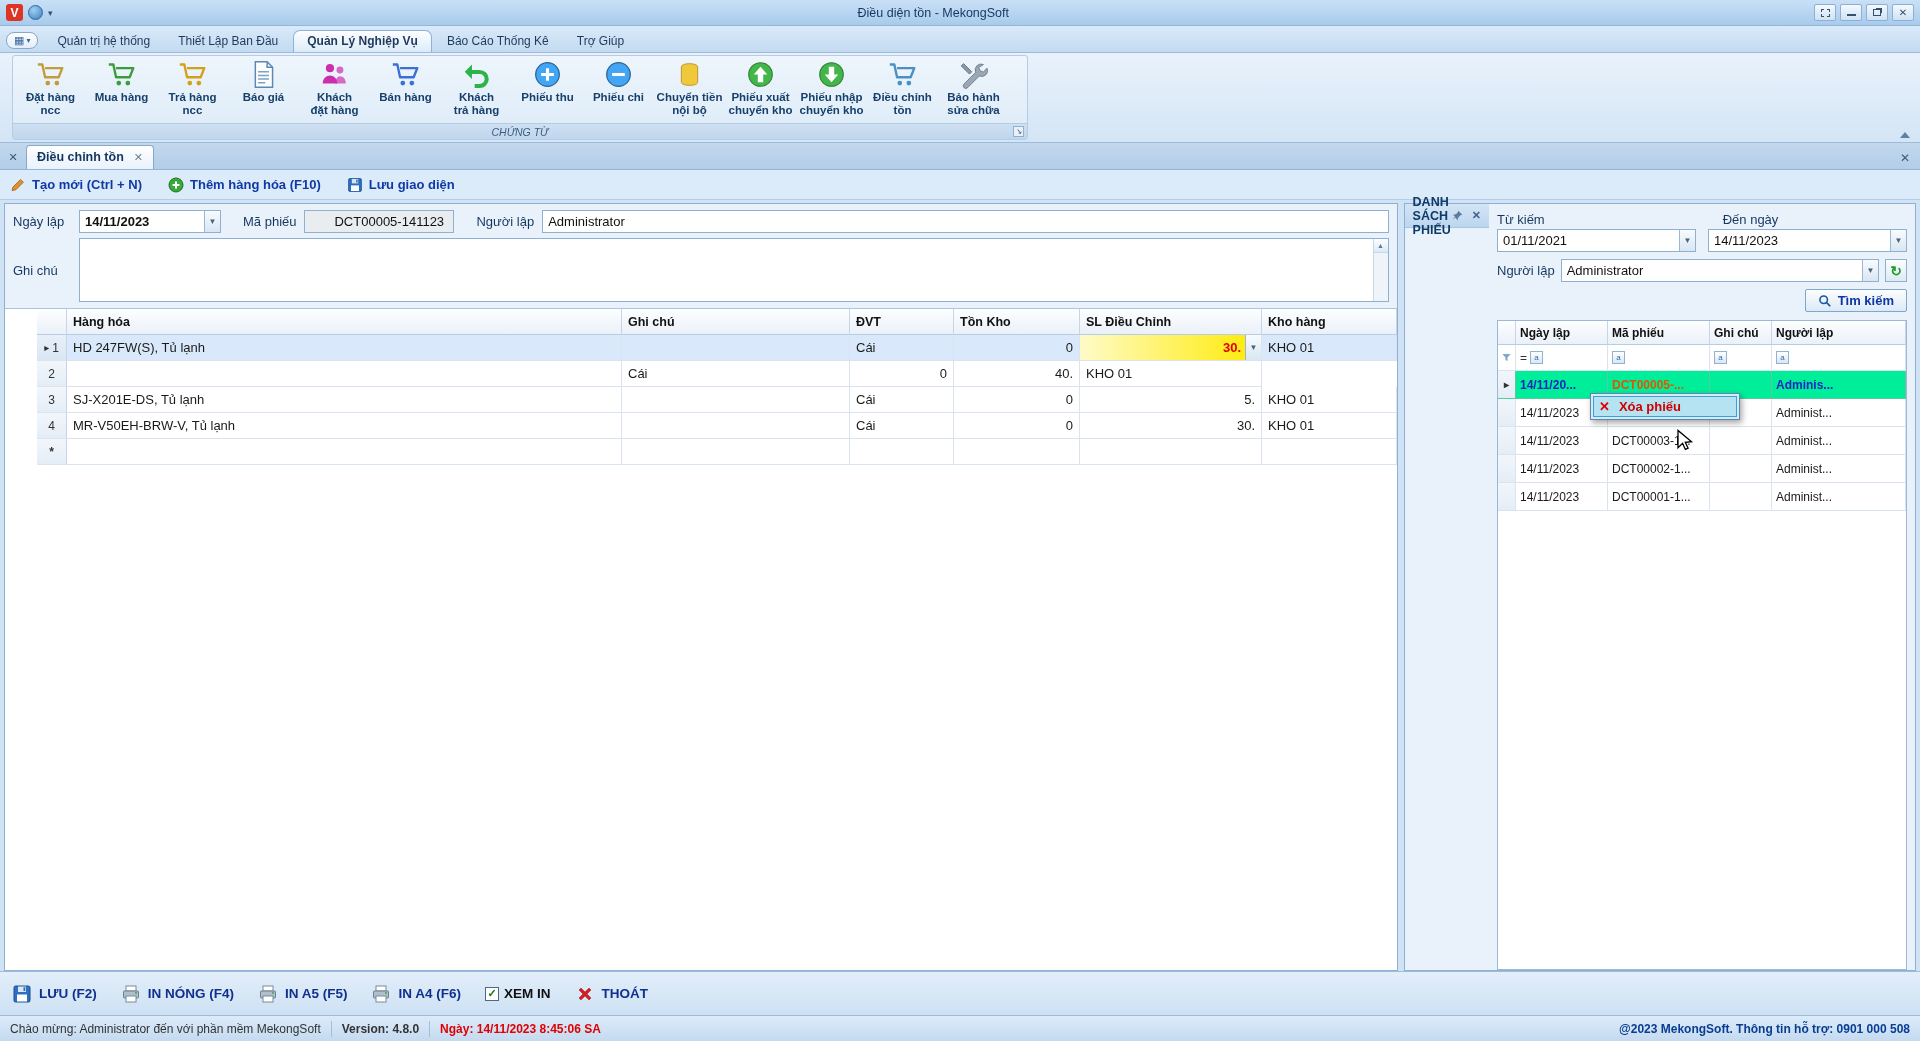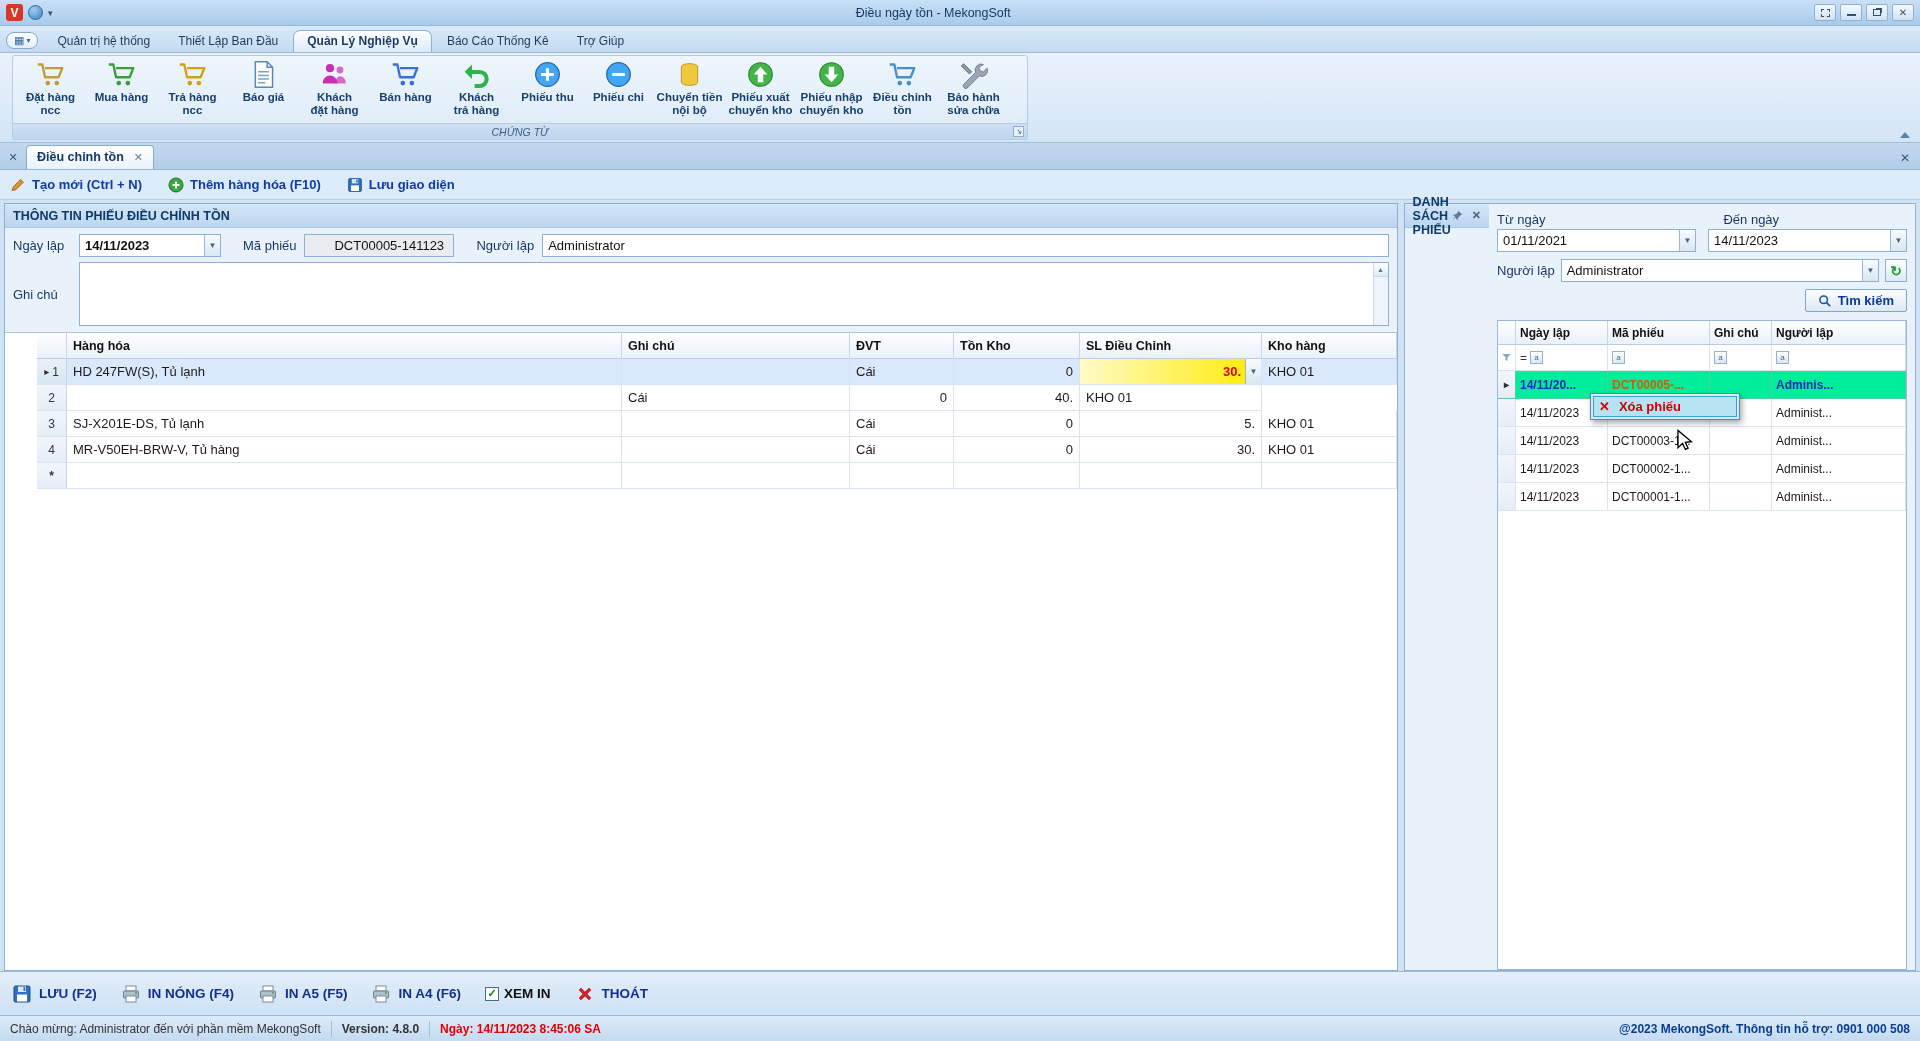--- a/index.html
+++ b/index.html
@@ -213,21 +213,21 @@
     </symbol>
   </defs>
 </svg>
 
 <div class="titlebar">
   <div class="tb-left">
     <div class="logo">V</div>
     <div class="qa-icon"></div>
     <div class="qa-caret">▾</div>
   </div>
-  <div class="tb-title">Điều ngày tồn - MekongSoft</div>
+  <div class="tb-title">Điều diện tồn - MekongSoft</div>
   <div class="tb-btns">
     <div class="tb-btn">
         <span class="tb-full"></span>
       </div>
     <div class="tb-btn">
         <span class="tb-min"></span>
       </div>
     <div class="tb-btn">
         <span class="tb-rest"></span>
       </div>
@@ -379,23 +379,20 @@
     <svg class="mini">
         <use href="#ic-floppy"></use>
       </svg>
     <span>Lưu giao diện</span>
   </div>
 </div>
 
 <div class="content">
 
   <div class="lpanel">
-    <div class="sect-hd">
-      <span>THÔNG TIN PHIẾU ĐIỀU CHỈNH TỒN</span>
-    </div>
 
     <div class="frow">
       <span class="flabel" style="width:58px">Ngày lập</span>
       <div class="field bold" style="width:142px">
         <input readonly="" value="14/11/2023" style="">
         <span class="ddb">▼</span>
       </div>
       <span class="flabel" style="margin-left:14px">Mã phiếu</span>
       <div class="field ro" style="width:150px">
         <input readonly="" value="DCT00005-141123" style="">
@@ -463,21 +460,21 @@
         <div class="dc">Cái</div>
         <div class="dc num">0</div>
         <div class="dc num">5.</div>
         <div class="dc">KHO 01</div>
       </div>
 
       <div class="dgrid">
         <div class="dc marker">
             <span>4</span>
           </div>
-        <div class="dc">MR-V50EH-BRW-V, Tủ hàng</div>
+        <div class="dc">MR-V50EH-BRW-V, Tủ lạnh</div>
         <div class="dc"></div>
         <div class="dc">Cái</div>
         <div class="dc num">0</div>
         <div class="dc num">30.</div>
         <div class="dc">KHO 01</div>
       </div>
 
       <div class="dgrid">
         <div class="dc marker">
             <span style="font-weight:bold">*</span>
@@ -499,21 +496,21 @@
       <span>DANH SÁCH PHIẾU</span>
       <span class="hd-icons">
         <svg width="13" height="13">
             <use href="#ic-pin"></use>
           </svg>
         <span>✕</span>
       </span>
     </div>
     <div class="rp-body">
       <div class="rp-labels">
-        <span>Từ ngày</span>
+        <span>Từ kiếm</span>
         <span class="l2">Đến ngày</span>
       </div>
       <div class="rp-dates">
         <div class="field">
           <input readonly="" value="01/11/2021" style="">
           <span class="ddb">▼</span>
         </div>
         <div class="field">
           <input readonly="" value="14/11/2023" style="">
           <span class="ddb">▼</span>

